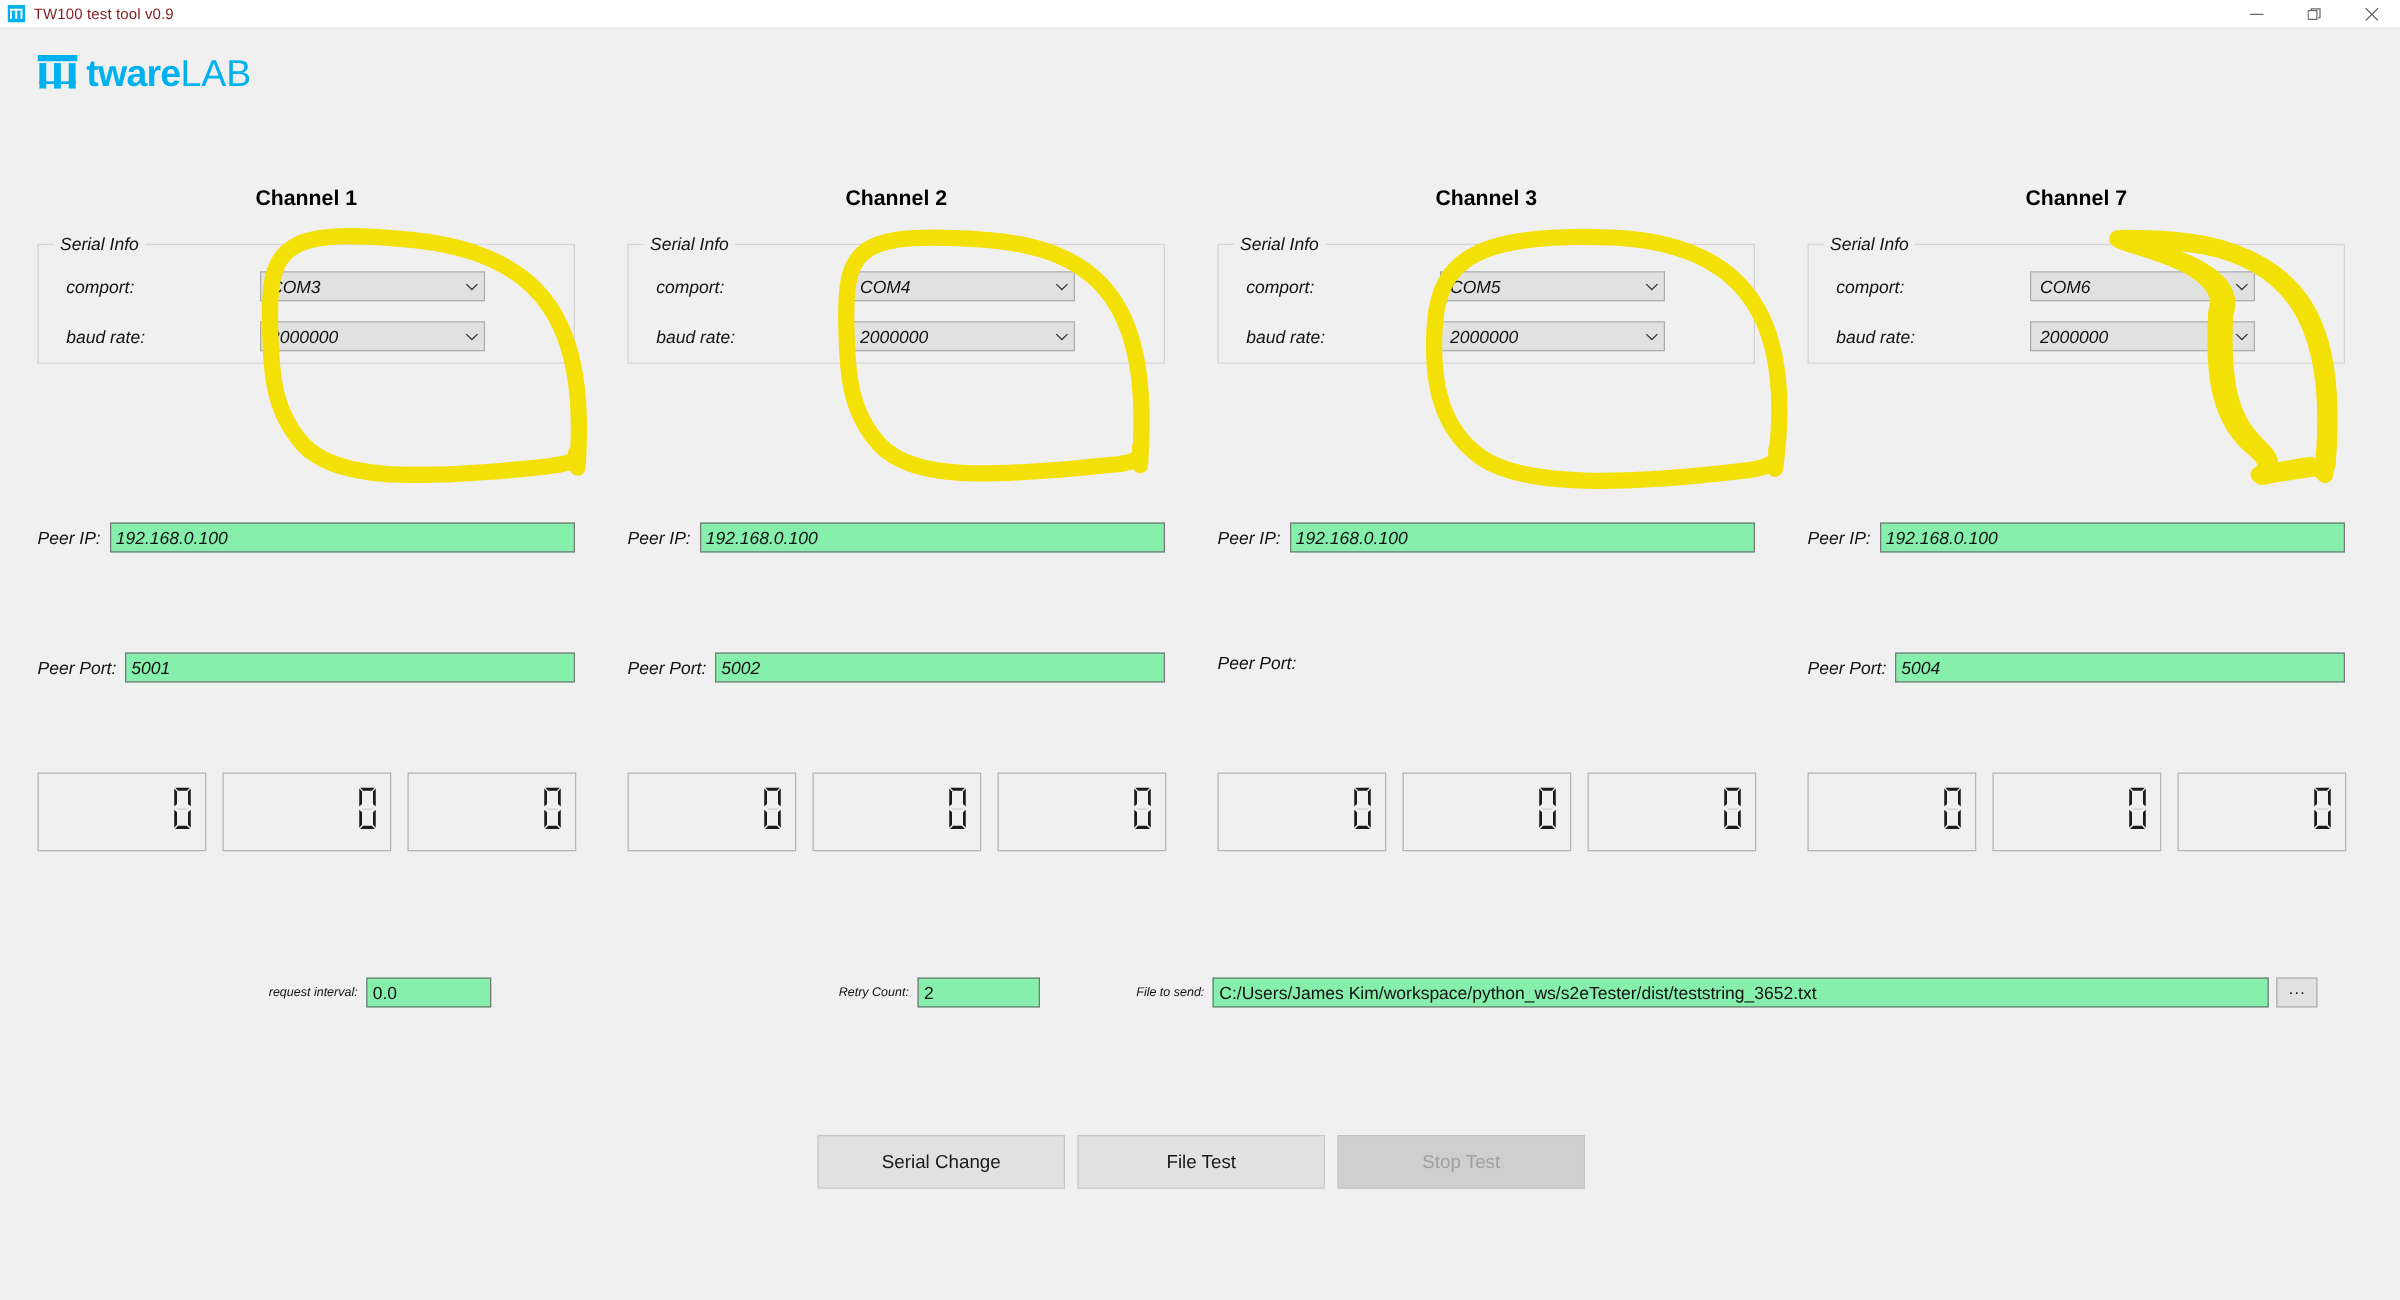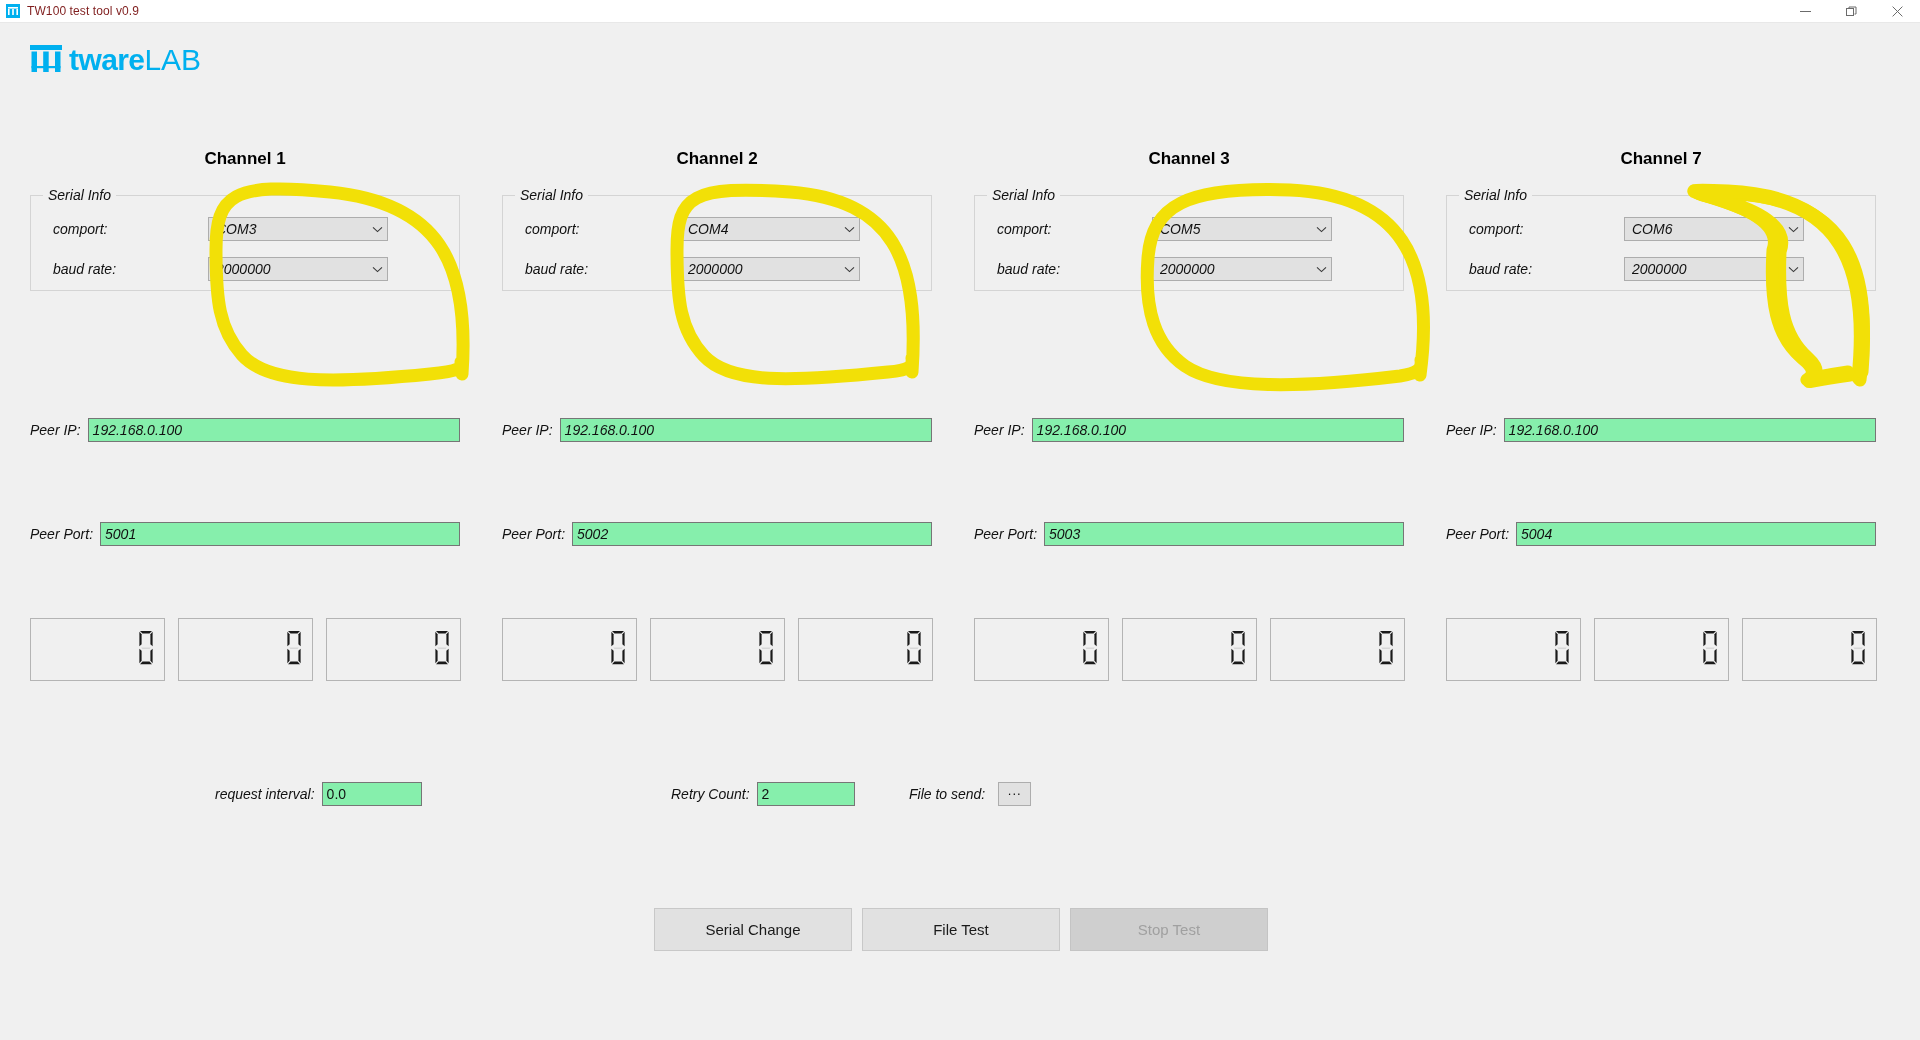--- a/index.html
+++ b/index.html
@@ -147,21 +147,21 @@
   .seg { display:block; }
 
   
   .param {
     position:absolute; top:782px;
     display:flex; align-items:center;
   }
   #param-interval { left:215px; }
   #param-retry    { left:671px; }
   #param-file     { left:909px; }
-  .param .p-label { font-size:14px; font-style:italic; color:#111; margin-right:7px; white-space:nowrap; }
+  .param .p-label { font-size:10px; font-style:italic; color:#111; margin-right:7px; white-space:nowrap; }
   .param .textbox { font-style:normal; }
   #interval-input { width:100px; }
   #retry-input    { width:98px; }
   #file-input     { width:845px; }
   #browse-btn {
     width:33px; height:24px; margin-left:6px;
     background:#e1e1e1; border:1px solid #adadad;
     display:flex; align-items:center; justify-content:center;
     font-size:13px; color:#111; line-height:10px;
     letter-spacing:1px; padding-bottom:6px;
@@ -407,21 +407,20 @@
         </span>
       </div>
     </div>
   </div>
   <div class="peer-row peer-ip-row">
     <span class="p-label">Peer IP:</span>
     <div class="textbox peer-ip-box" style="width: 372px;">192.168.0.100</div>
   </div>
   <div class="peer-row peer-port-row">
     <span class="p-label">Peer Port:</span>
-    <div class="textbox peer-port-box" style="width: 360px;">5003</div>
   </div>
   <div class="lcd-row">
     <div class="lcd">
         <span class="seg"><svg width="18" height="34" viewBox="0 0 18 34">
             <polygon points="4.2,16.5 13.8,16.5 12.6,18 5.4,18" fill="#d8d8d8"></polygon>
             <polygon points="3,0 15,0 12.5,2.6 5.5,2.6" fill="#1a1a1a"></polygon>
             <polygon points="15.6,0.8 15.6,15.2 13.4,13.2 13.4,3.2" fill="#1a1a1a"></polygon>
             <polygon points="15.6,17.8 15.6,32.2 13.4,29.8 13.4,19.8" fill="#1a1a1a"></polygon>
             <polygon points="3,33.2 15,33.2 12.5,30.6 5.5,30.6" fill="#1a1a1a"></polygon>
             <polygon points="2.4,17.8 4.6,19.8 4.6,29.8 2.4,32.2" fill="#1a1a1a"></polygon>
@@ -530,20 +529,21 @@
   <div class="textbox" id="interval-input">0.0</div>
 </div>
 
 <div class="param" id="param-retry">
   <span class="p-label">Retry Count:</span>
   <div class="textbox" id="retry-input">2</div>
 </div>
 
 <div class="param" id="param-file">
   <span class="p-label">File to send:</span>
+  <div class="textbox" id="file-input">C:/Users/James Kim/workspace/python_ws/s2eTester/dist/teststring_3652.txt</div>
   <div id="browse-btn">...</div>
 </div>
 
 <div id="actions">
   <div class="btn">Serial Change</div>
   <div class="btn">File Test</div>
   <div class="btn disabled">Stop Test</div>
 </div>
 
 <svg id="annot" viewBox="0 0 1920 1040">

